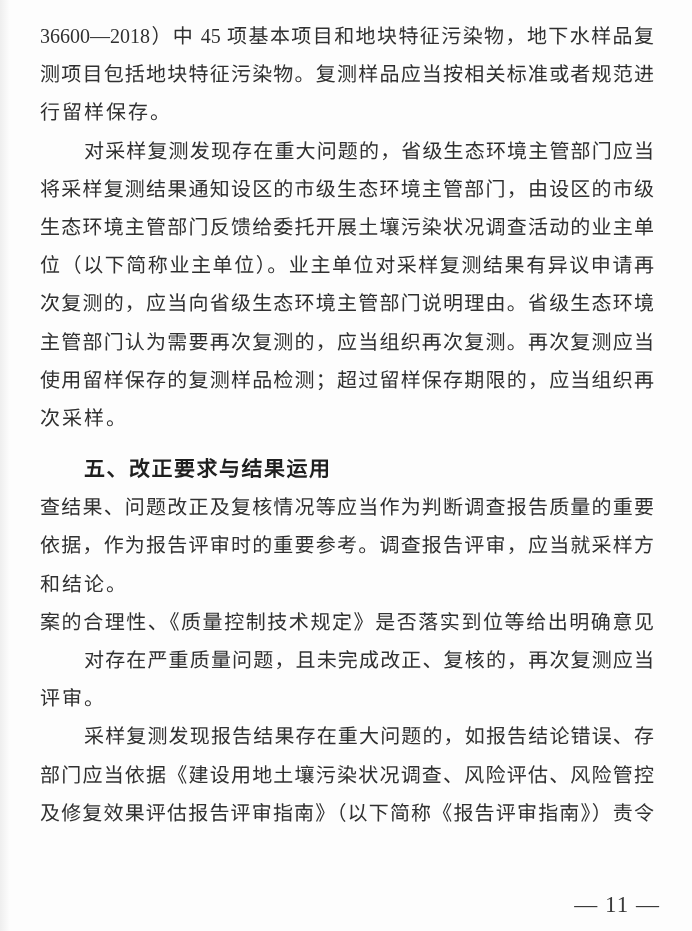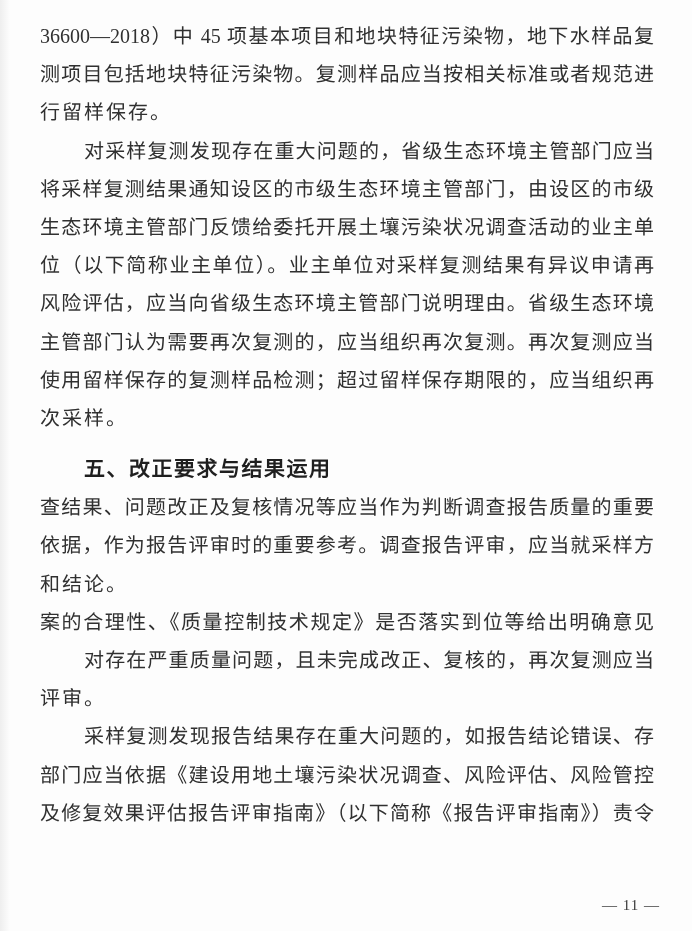--- a/index.html
+++ b/index.html
@@ -63,39 +63,39 @@
     font-weight: bold;
     color: #1f1f1f;
     font-size: 21px;
     letter-spacing: 1.5px;
     margin-top: 13px;
   }
   .footer {
     position: absolute;
     right: 32px;
     top: 894px;
-    font-size: 15px;
+    font-size: 23px;
     line-height: 22px;
     color: #3a3a3a;
     letter-spacing: 1px;
   }
 </style>
 </head>
 <body>
 
 <div class="page">
   <div class="body-text">
     <div class="line j">36600—2018）中 45 项基本项目和地块特征污染物，地下水样品复</div>
     <div class="line j">测项目包括地块特征污染物。复测样品应当按相关标准或者规范进</div>
     <div class="line e">行留样保存。</div>
     <div class="line j ind">对采样复测发现存在重大问题的，省级生态环境主管部门应当</div>
     <div class="line j">将采样复测结果通知设区的市级生态环境主管部门，由设区的市级</div>
     <div class="line j">生态环境主管部门反馈给委托开展土壤污染状况调查活动的业主单</div>
     <div class="line j">位（以下简称业主单位）。业主单位对采样复测结果有异议申请再</div>
-    <div class="line j">风险评估，应当向省级生态环境主管部门说明理由。省级生态环境</div>
+    <div class="line j">次复测的，应当向省级生态环境主管部门说明理由。省级生态环境</div>
     <div class="line j">主管部门认为需要再次复测的，应当组织再次复测。再次复测应当</div>
     <div class="line j">使用留样保存的复测样品检测；超过留样保存期限的，应当组织再</div>
     <div class="line e">次采样。</div>
     <div class="line e ind head">五、改正要求与结果运用</div>
     <div class="line j">查结果、问题改正及复核情况等应当作为判断调查报告质量的重要</div>
     <div class="line j">依据，作为报告评审时的重要参考。调查报告评审，应当就采样方</div>
     <div class="line e">和结论。</div>
     <div class="line j">案的合理性、《质量控制技术规定》是否落实到位等给出明确意见</div>
     <div class="line j ind">对存在严重质量问题，且未完成改正、复核的，再次复测应当</div>
     <div class="line e">评审。</div>

